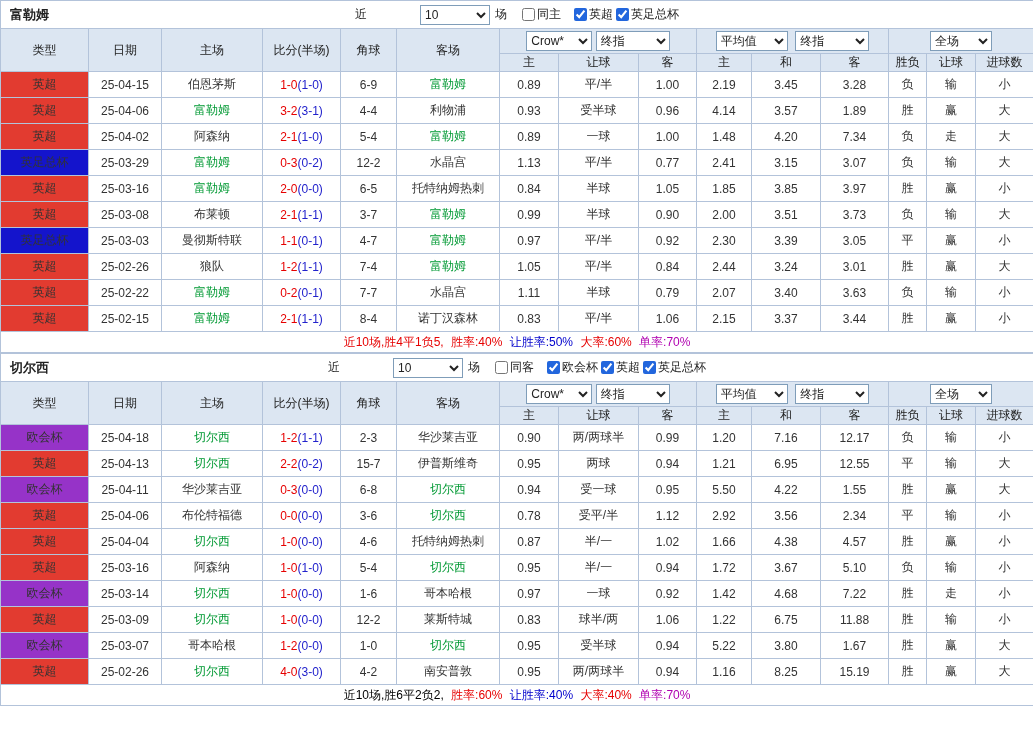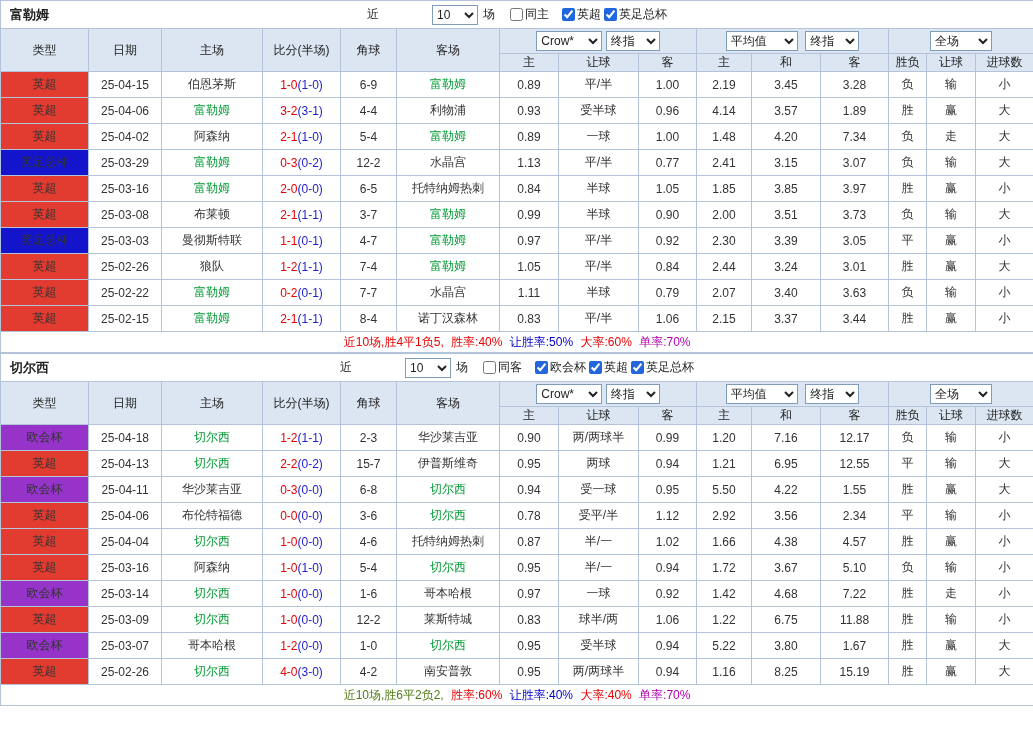--- a/index.html
+++ b/index.html
@@ -54,23 +54,23 @@
   .cb input { width:13px; height:13px; margin:0; accent-color:#2266dd; }
   .same-cb { margin-left:10px; }
   .leagues { display:inline-flex; gap:3px; margin-left:8px; }
 
   tr.h1 th { height:25px; }
   tr.h2 th { height:18px; }
   select {
     font-family:inherit; font-size:12px; height:20px;
     border:1px solid #7f9db9; background:#fff; color:#222; vertical-align:middle;
   }
-  .sel-count { width:46px;margin-left:48px; }
+  .sel-count { width:70px;margin-left:48px; }
   .sel-provider { width:66px; margin-right:0; }
-  .sel-stage { width:54px; }
+  .sel-stage { width:74px; }
   .sel-avg { width:72px; margin-right:4px; }
   .sel-scope { width:62px; }
 
   tr.data-row td { height:26px; color:#333; }
   td.lg { color:#fff; }
   td.lg-epl  { background:#e23b30; }
   td.lg-facup{ background:#1414cc; }
   td.lg-uecl { background:#9633c8; }
   td.tm { color:#222; }
   td.tm.hl { color:#009933; }
@@ -595,18 +595,18 @@
           <td class="od">1.16</td>
           <td class="od">8.25</td>
           <td class="od">15.19</td>
           <td class="rs c-red">胜</td>
           <td class="rs c-red">赢</td>
           <td class="rs c-red">大</td>
         </tr>
       </tbody>
     <tfoot>
       <tr class="sum-row">
-        <td colspan="15"><span class="sum-seg" style="color:#4d7c0f">近10场,胜6平2负2, </span><span class="sum-seg" style="color:#e60000">胜率:60% </span><span class="sum-seg" style="color:#0000cc">让胜率:40% </span><span class="sum-seg" style="color:#e60000">大率:40% </span><span class="sum-seg" style="color:#b000b0">单率:70%</span></td>
+        <td colspan="15"><span class="sum-seg" style="color:#000000">近10场,胜6平2负2, </span><span class="sum-seg" style="color:#e60000">胜率:60% </span><span class="sum-seg" style="color:#0000cc">让胜率:40% </span><span class="sum-seg" style="color:#e60000">大率:40% </span><span class="sum-seg" style="color:#b000b0">单率:70%</span></td>
       </tr>
     </tfoot>
   </table>
 
 </div>
 
 </body></html>

